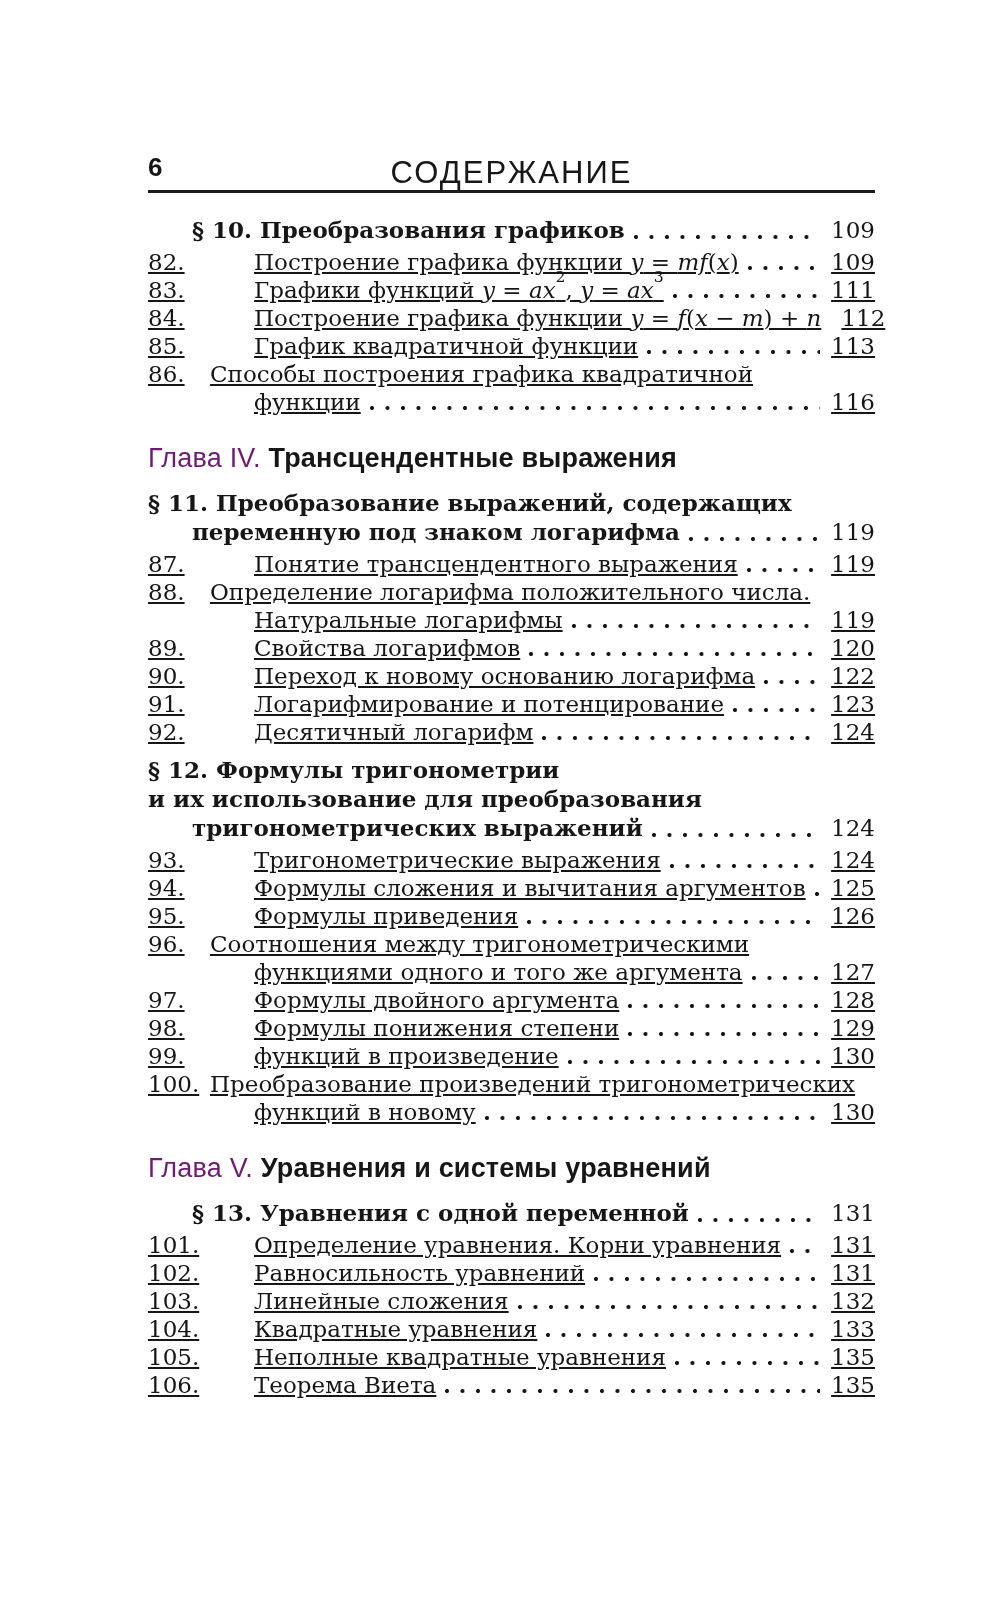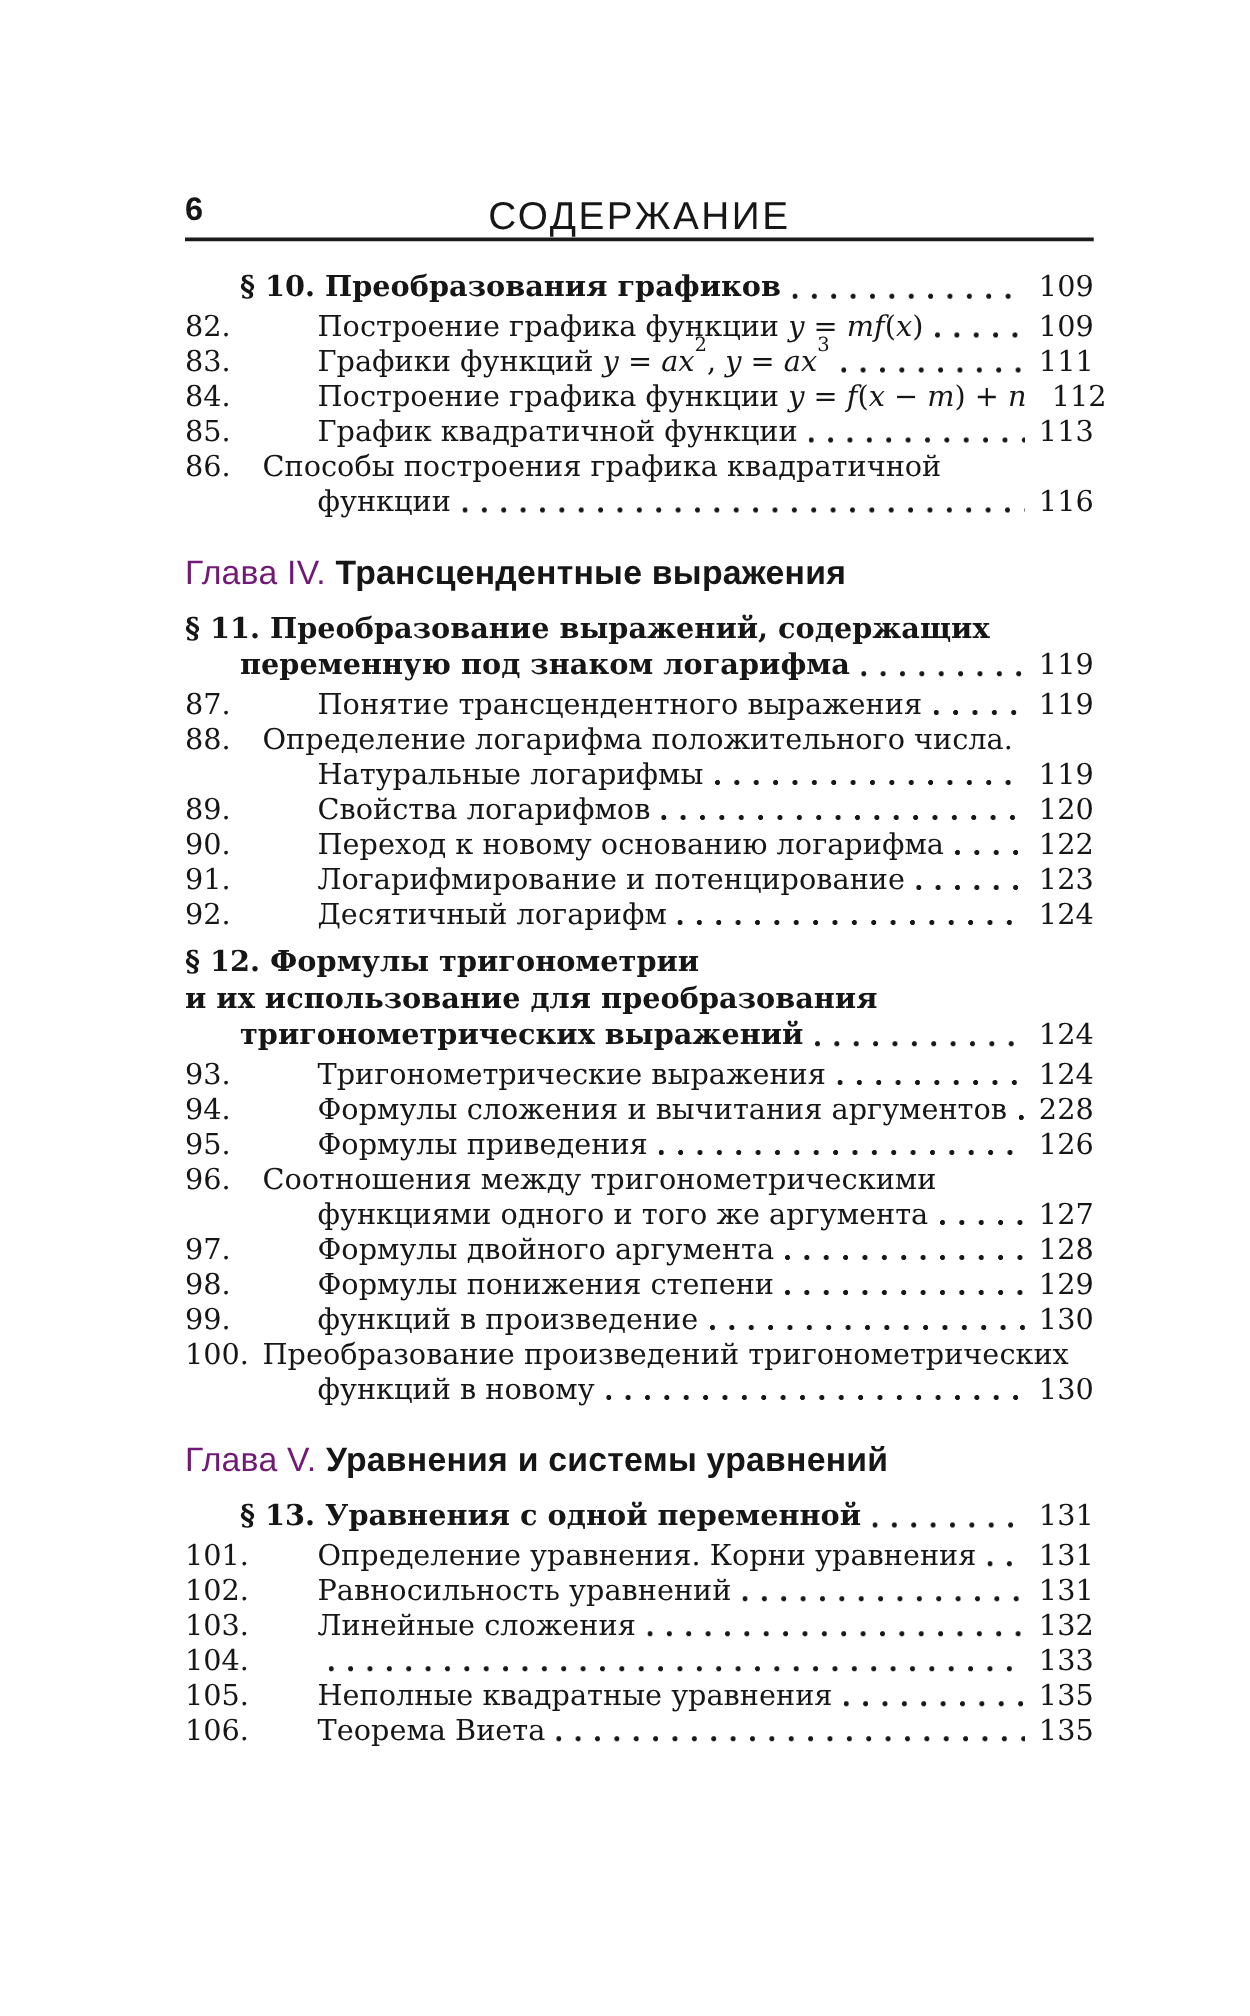--- a/index.html
+++ b/index.html
@@ -32,21 +32,21 @@
     color: #171717;
   }
   .rule {
     border: none;
     border-top: 3px solid #1b1b1b;
     margin: 8px 0 22px 0;
   }
   
   #toc { line-height: 28px; }
   .sec  { font-weight: 700; margin: 9px 0 3px 0; line-height: 29px; }
-  .item { display: flex; }
+  .item { display: flex; text-decoration: underline; }
   .num  { flex: 0 0 62px; }
   .bodycol { flex: 1 1 auto; min-width: 0; }
   .line { display: block; }
   .line.tail { display: flex; align-items: baseline; margin-left: 44px; }
   .txt { flex: 0 0 auto; white-space: nowrap; }
   .leader {
     flex: 1 1 auto;
     align-self: flex-end;
     height: 4px;
     margin: 0 9px 6px 9px;
@@ -226,21 +226,21 @@
             <span class="pref">124</span>
           </div>
         </div>
       </div>
       <div class="item">
         <span class="num">94.</span>
         <div class="bodycol">
           <div class="line tail">
             <span class="txt">Формулы сложения и вычитания аргументов</span>
             <span class="leader"></span>
-            <span class="pref">228</span>
+            <span class="pref">125</span>
           </div>
         </div>
       </div>
       <div class="item">
         <span class="num">95.</span>
         <div class="bodycol">
           <div class="line tail">
             <span class="txt">Формулы приведения</span>
             <span class="leader"></span>
             <span class="pref">126</span>
@@ -334,20 +334,21 @@
             <span class="txt">Линейные сложения</span>
             <span class="leader"></span>
             <span class="pref">132</span>
           </div>
         </div>
       </div>
       <div class="item">
         <span class="num">104.</span>
         <div class="bodycol">
           <div class="line tail">
+            <span class="txt">Квадратные уравнения</span>
             <span class="leader"></span>
             <span class="pref">133</span>
           </div>
         </div>
       </div>
       <div class="item">
         <span class="num">105.</span>
         <div class="bodycol">
           <div class="line tail">
             <span class="txt">Неполные квадратные уравнения</span>

